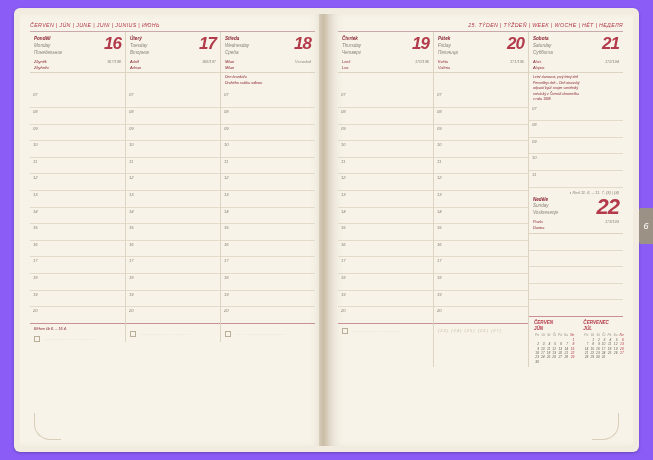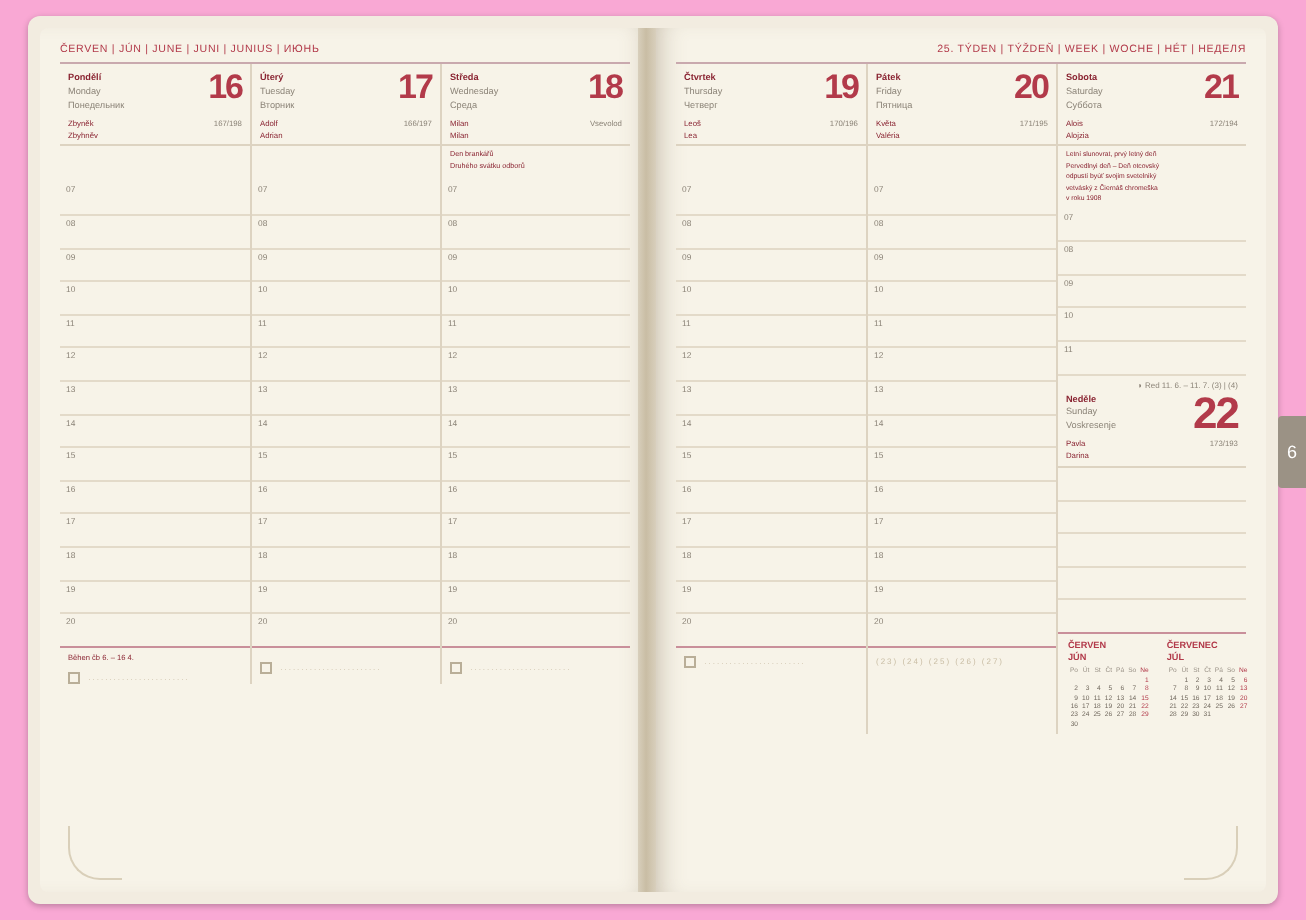--- a/index.html
+++ b/index.html
@@ -1,17 +1,17 @@
 <!DOCTYPE html>
 <html><head>
 <meta charset="utf-8">
 <style>
   html,body{margin:0;padding:0;background:#fff;}
   body{width:653px;height:460px;overflow:hidden;font-family:"Liberation Sans",sans-serif;}
-  .page{position:relative;width:653px;height:460px;background:#f9a8d4;}
+  .page{position:relative;width:653px;height:460px;background:#8b5cf6;font-style:italic;}
 
   
   .book{position:absolute;left:14px;top:8px;width:625px;height:444px;
         background:#f2ece0;border-radius:6px;
         box-shadow:0 1px 3px rgba(0,0,0,.25);}
   .leaf{position:absolute;top:6px;height:432px;background:#f7f3e8;}
   .leaf.left{left:6px;width:305px;border-radius:4px 0 0 4px;
       box-shadow:inset -10px 0 14px -10px rgba(120,100,70,.45);}
   .leaf.right{left:314px;width:305px;border-radius:0 4px 4px 0;
       box-shadow:inset 10px 0 14px -10px rgba(120,100,70,.45);}

